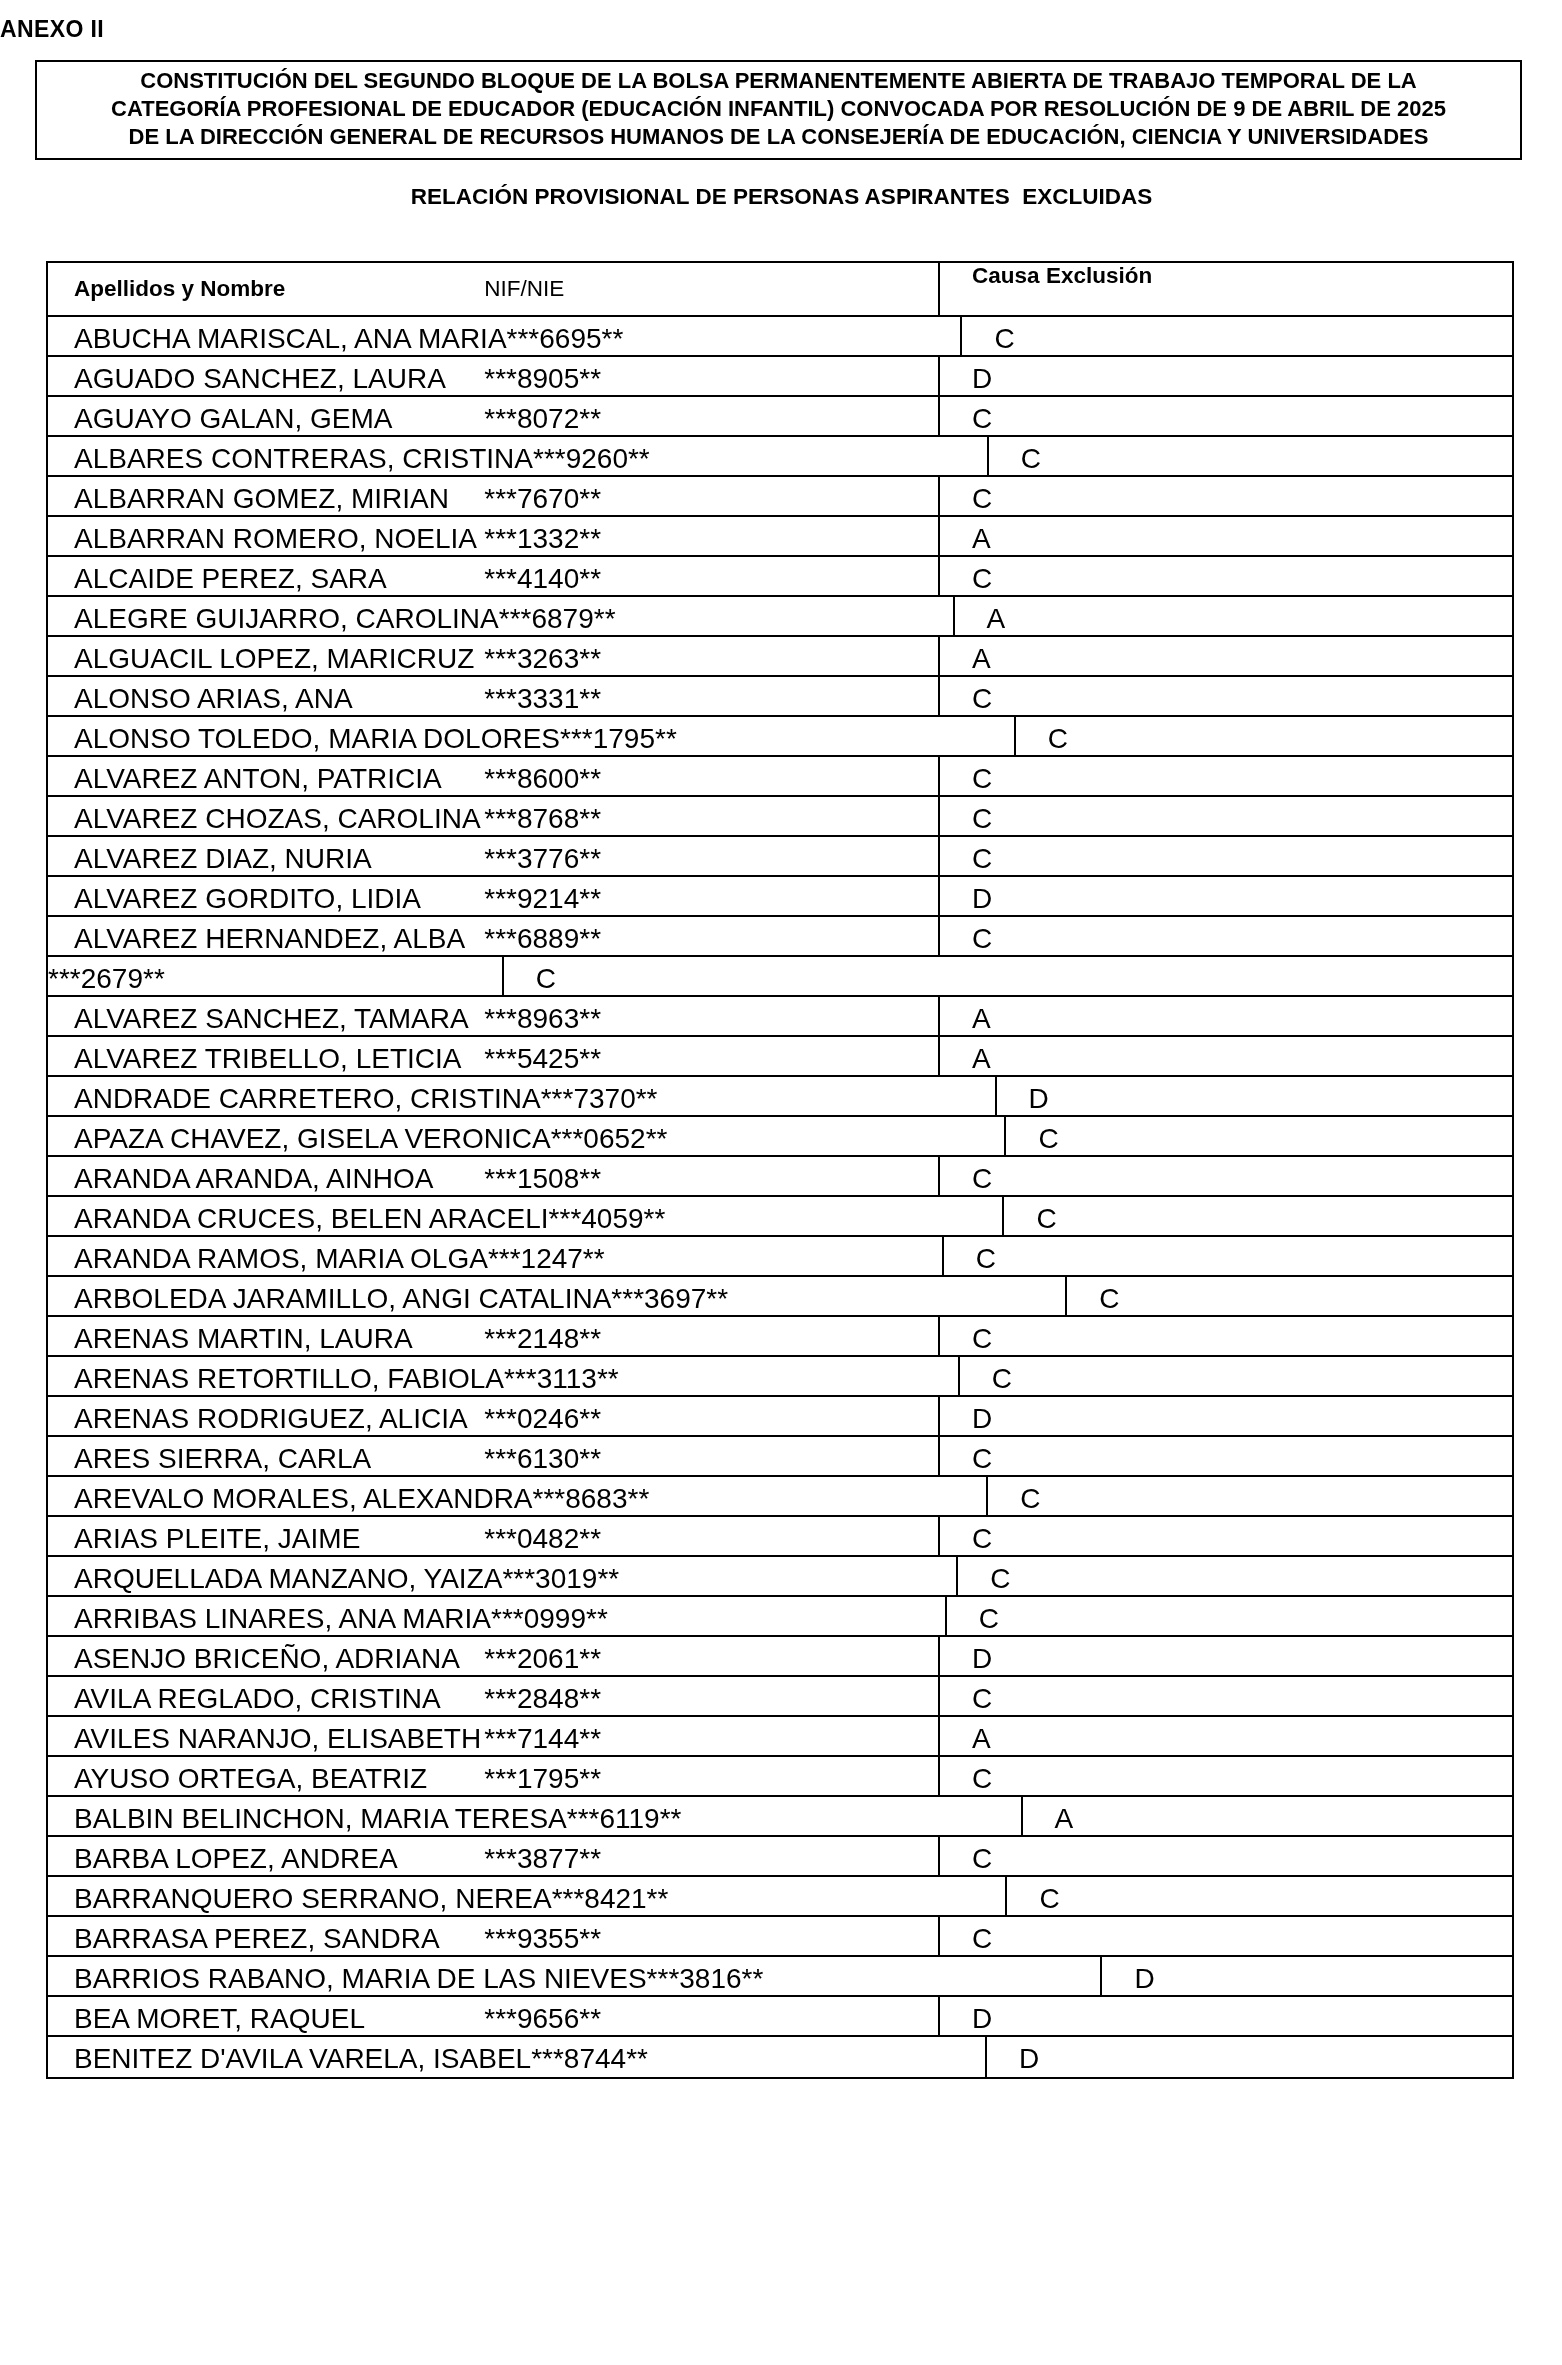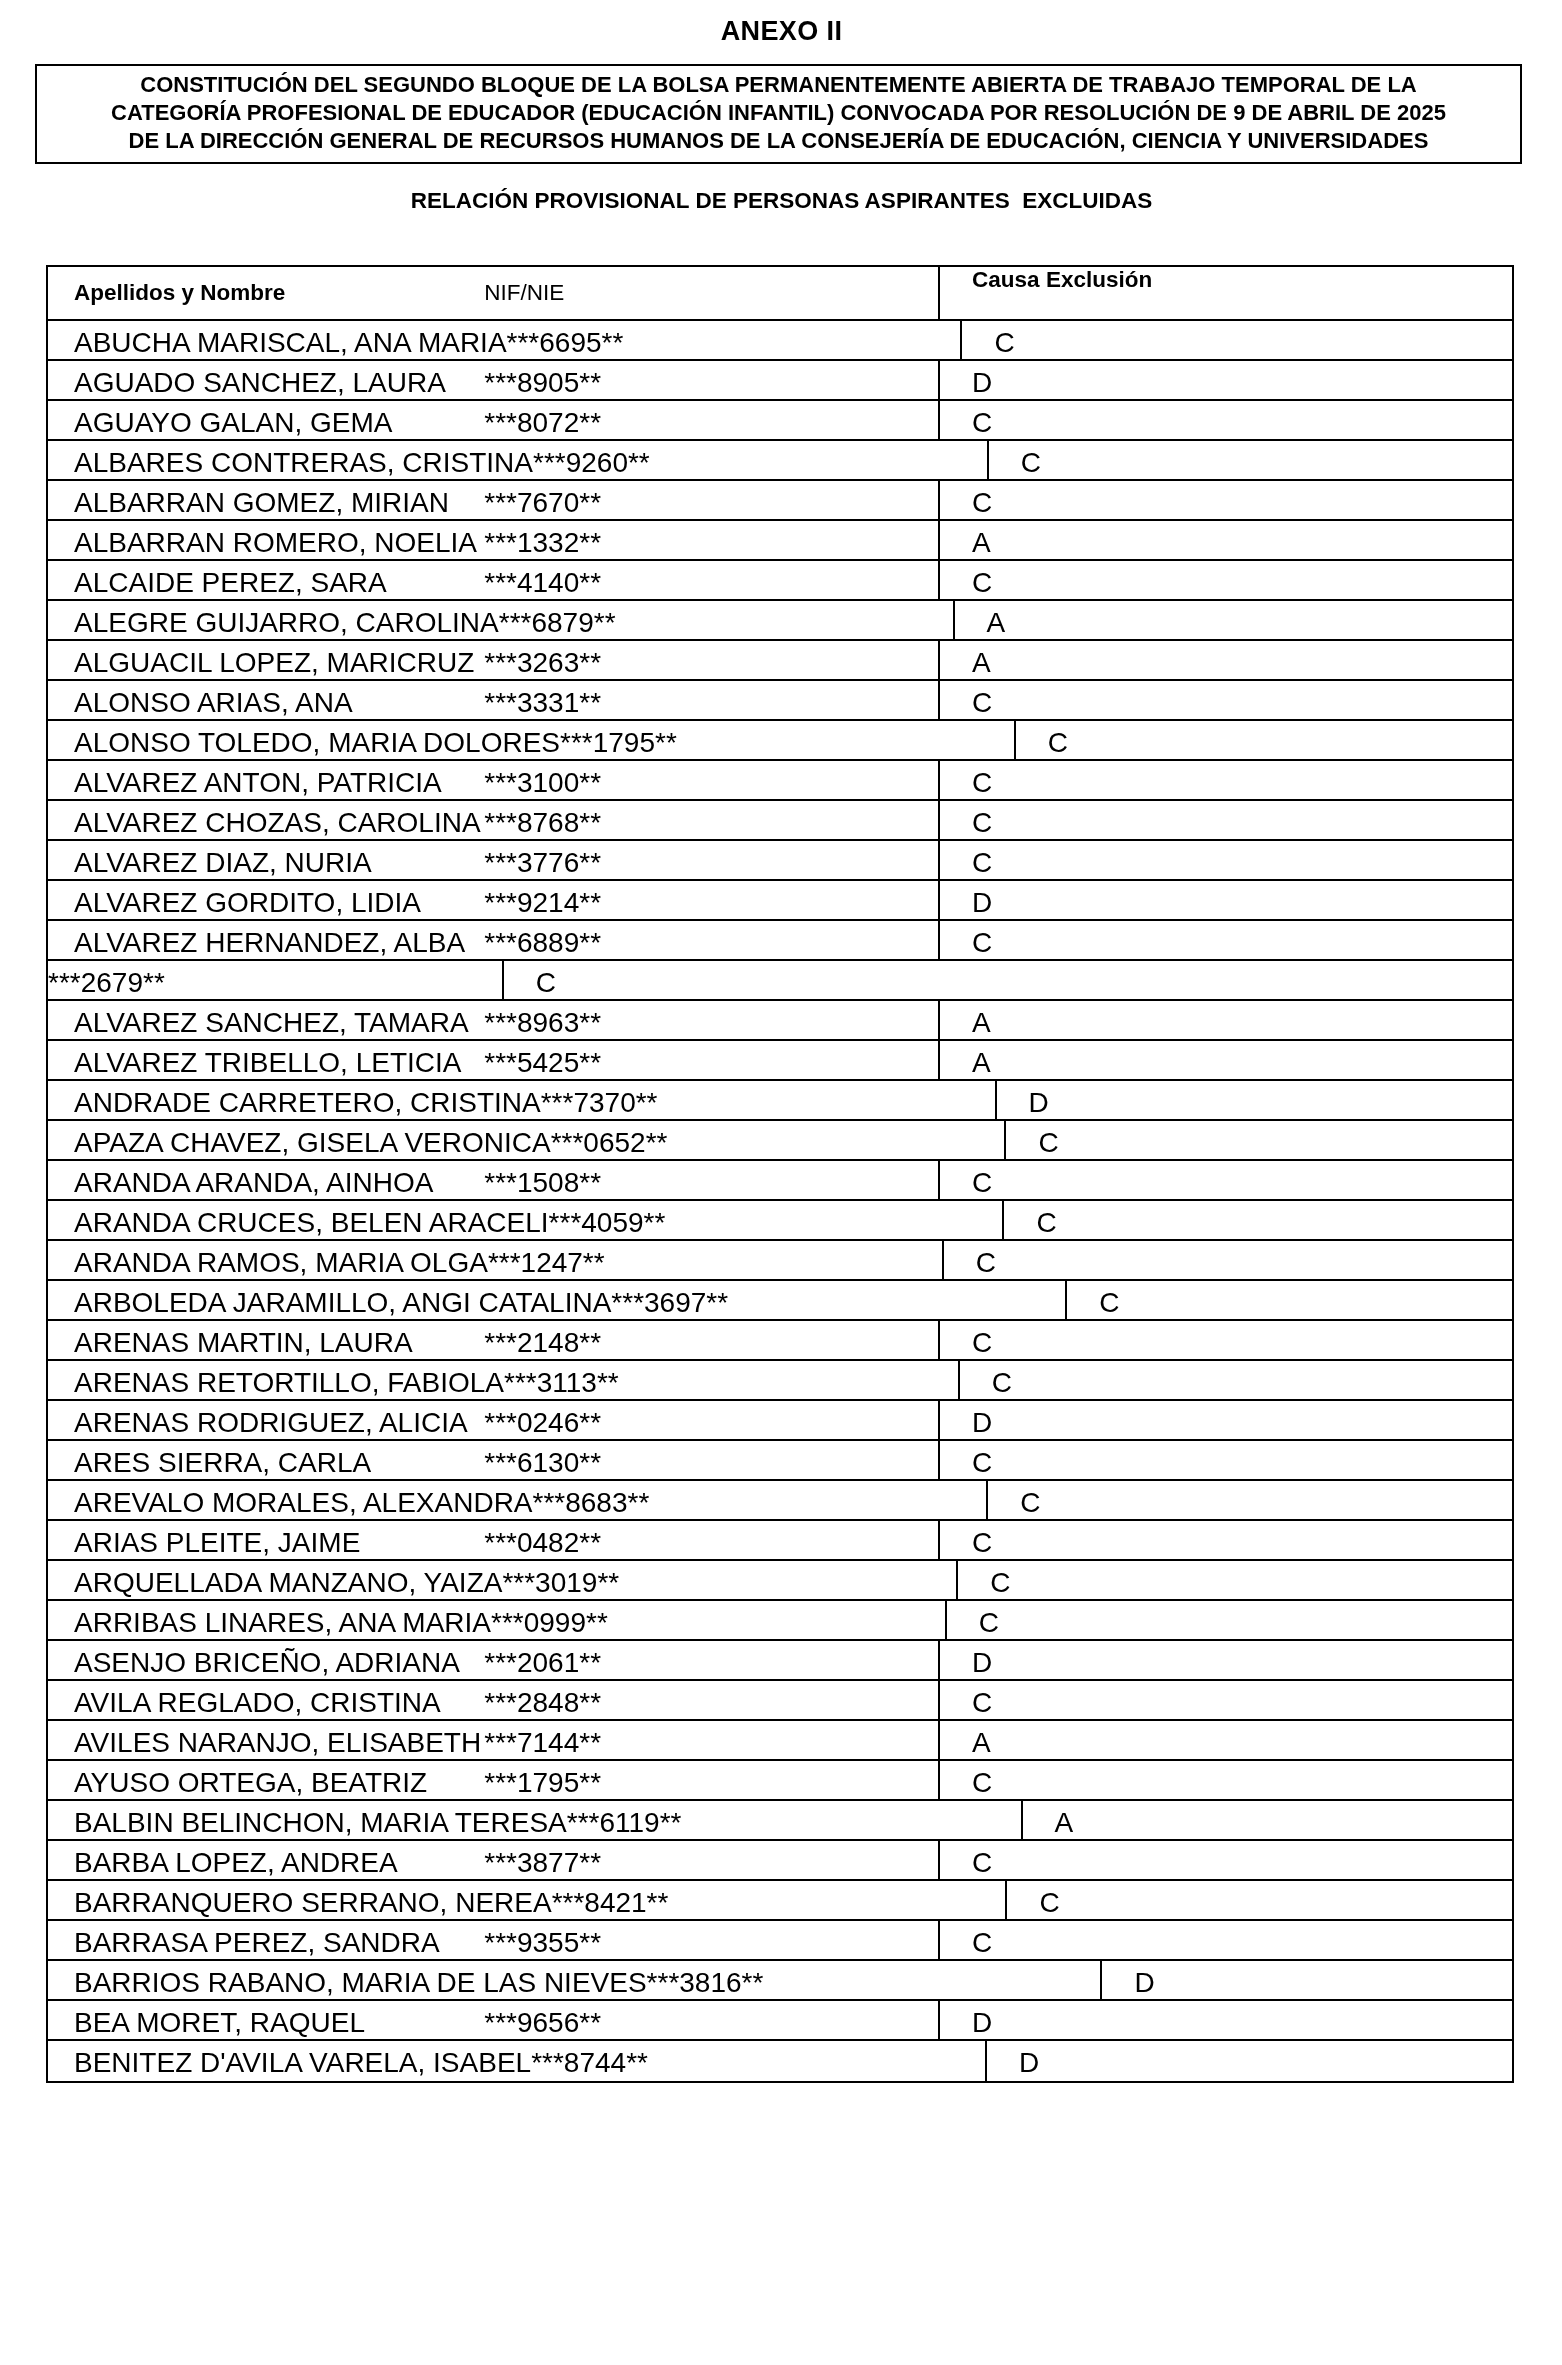--- a/index.html
+++ b/index.html
@@ -10,23 +10,22 @@
     font-family: "Liberation Sans", "DejaVu Sans", sans-serif;
   }
   .page {
     position: relative;
     width: 1563px;
     height: 2366px;
     background: #ffffff;
     overflow: hidden;
   }
   .page-title {
-    text-align: center;
     font-weight: bold;
-    font-size: 27px;
+    font-size: 23px;
     padding-top: 15.5px;
     letter-spacing: 0.4px;
   }
   .header-box {
     margin: 17px 41px 0 35px;
     border: 2.1px solid #000;
     padding: 5.6px 12.7px 7px 12.7px;
     text-align: center;
     font-weight: bold;
     font-size: 22px;
@@ -182,21 +181,21 @@
   </div>
 
   <div class="trow">
     <div class="cell c-name">ALONSO TOLEDO, MARIA DOLORES</div>
     <div class="cell c-nif">***1795**</div>
     <div class="cell c-causa">C</div>
   </div>
 
   <div class="trow">
     <div class="cell c-name">ALVAREZ ANTON, PATRICIA</div>
-    <div class="cell c-nif">***3100**</div>
+    <div class="cell c-nif">***8600**</div>
     <div class="cell c-causa">C</div>
   </div>
 
   <div class="trow">
     <div class="cell c-name">ALVAREZ CHOZAS, CAROLINA</div>
     <div class="cell c-nif">***8768**</div>
     <div class="cell c-causa">C</div>
   </div>
 
   <div class="trow">

